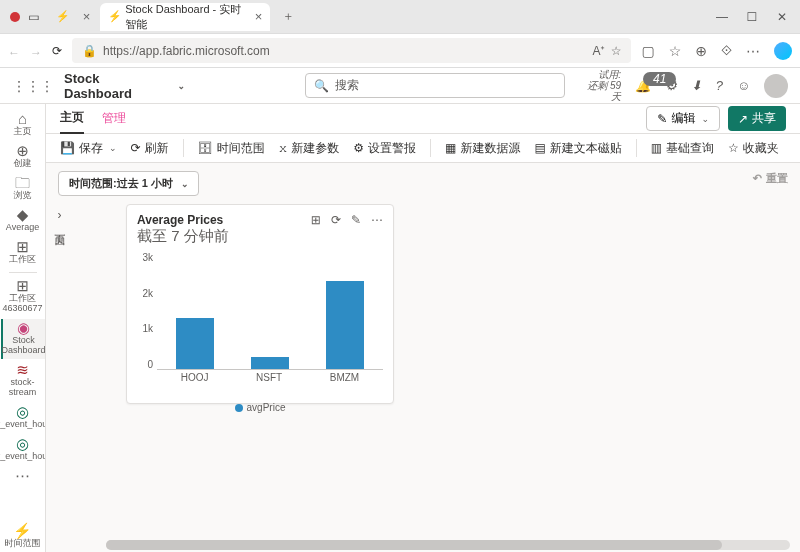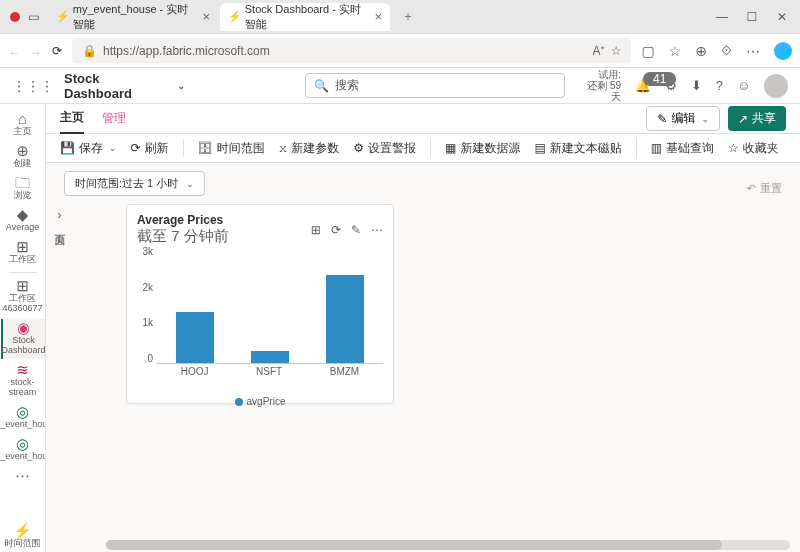--- a/index.html
+++ b/index.html
@@ -18,21 +18,21 @@
 .addr-bar { height: 34px; background: #fff; display: flex; align-items: center; padding: 0 8px; gap: 10px; border-bottom: 1px solid #ddd; }
 .addr-bar .url-box { flex: 1; display: flex; align-items: center; gap: 6px; background: #f3f2f1; border-radius: 4px; padding: 4px 10px; font-size: 12px; color: #605e5c; }
 .addr-icons { display: flex; gap: 14px; color: #605e5c; align-items: center; font-size: 14px; }
 .copilot-dot { width: 18px; height: 18px; border-radius: 50%; background: linear-gradient(135deg,#4facfe,#00c6fb); }
 
 
 .app-header { height: 36px; background: #fff; display: flex; align-items: center; padding: 0 12px; border-bottom: 1px solid #e1dfdd; gap: 10px; }
 .waffle { font-size: 14px; color: #605e5c; }
 .title-drop { font-size: 13px; font-weight: 600; display: flex; align-items: center; gap: 5px; }
 .search-box { flex: 0 0 260px; margin-left: 110px; display: flex; align-items: center; gap: 6px; border: 1px solid #c8c6c4; border-radius: 4px; padding: 3px 8px; font-size: 12px; color: #605e5c; }
-.hdr-right { margin-left: auto; display: flex; align-items: center; gap: 14px; color: #605e5c; font-size: 13px; }
+.hdr-right { margin-left: auto; display: flex; align-items: center; gap: 14px; color: #605e5c; font-size: 13px; font-style: italic; }
 .trial { font-size: 10px; line-height: 11px; text-align: right; color: #605e5c; }
 .badge-bell { position: relative; }
 .badge-count { position: absolute; top: -6px; left: 8px; background: #737373; color: #fff; border-radius: 8px; font-size: 12px; padding: 0 10px; }
 .avatar { width: 24px; height: 24px; border-radius: 50%; background: #c8c6c4; }
 
 
 .body-wrap { display: flex; height: calc(552px - 34px - 34px - 36px); }
 .left-rail { width: 46px; background: #fff; border-right: 1px solid #e1dfdd; display: flex; flex-direction: column; align-items: center; padding-top: 6px; gap: 2px; overflow:hidden; }
 .rail-item { width: 44px; display: flex; flex-direction: column; align-items: center; font-size: 9px; color: #605e5c; padding: 4px 0; cursor: pointer; text-align:center; line-height:10px; }
 .rail-item .ico { font-size: 15px; margin-bottom: 2px; color:#605e5c; }
@@ -49,57 +49,56 @@
 .tabrow .right { margin-left: auto; display: flex; gap: 8px; }
 .btn-outline { border: 1px solid #c8c6c4; border-radius: 4px; padding: 3px 10px; font-size: 12px; background: #fff; display:flex; align-items:center; gap:4px; }
 .btn-share { background: #117865; color: #fff; border: none; border-radius: 4px; padding: 4px 10px; font-size: 12px; display:flex; align-items:center; gap:4px; }
 
 
 .toolbar { display: flex; align-items: center; gap: 14px; padding: 5px 14px; background: #fff; border-bottom: 1px solid #e1dfdd; font-size: 12px; color: #323130; }
 .tool { display: flex; align-items: center; gap: 4px; cursor: pointer; }
 .chev { font-size: 9px; color: #605e5c; margin-left:2px; }
 
 
-.timebar { margin: 8px 18px 0; display:flex; align-items:flex-end; }
+.timebar { margin: 8px 12px 0; display:flex; align-items:flex-start;font-weight:bold; }
 .timebox { border: 1px solid #c8c6c4; border-radius: 4px; padding: 4px 10px; font-size: 11px; background: #fff; display:flex; align-items:center; gap:6px; }
 .reset { margin-left:auto; display:flex; align-items:center; gap:4px; color:#a19f9d; font-size:11px; }
 
 
 .canvas { flex: 1; padding: 10px 10px 10px 4px; position: relative; overflow:auto; }
 .side-toggle { position: absolute; top: 12px; left: 6px; writing-mode: vertical-rl; font-size: 11px; color: #605e5c; display:flex; align-items:center; gap:4px; }
 .side-toggle .chv { writing-mode: horizontal-tb; font-size:12px; }
 
 .card { position: absolute; left: 80px; top: 8px; width: 268px; height: 200px; background: #fff; border: 1px solid #e1dfdd; border-radius: 4px; padding: 8px 10px; box-shadow: 0 1px 2px rgba(0,0,0,0.05); }
-.card-hdr { display: flex; align-items: center; }
+.card-hdr { display: flex; align-items: flex-start; }
 .card-title { font-size: 12px; font-weight: 600; }
 .card-sub { font-size: 15px; color: #605e5c; }
 .card-actions { margin-left: auto; display: flex; gap: 10px; color: #605e5c; font-size: 12px; }
 
-.chart { position: relative; height: 128px; margin-left: 20px; }
+.chart { position: relative; height: 128px; margin-top: 6px; margin-left: 20px; }
 .ylabels { position: absolute; left: -20px; top: 0; height: 118px; display: flex; flex-direction: column; justify-content: space-between; font-size: 10px; color: #605e5c; text-align: right; width: 16px; }
 .plot { position: absolute; left: 0; top: 0; right: 0; height: 118px; border-bottom: 1px solid #c8c6c4; display: flex; align-items: flex-end; justify-content: space-around; }
 .bar { width: 38px; background: #2e8cc4; }
 .xlabels { position: absolute; left: 0; right: 0; top: 120px; display: flex; justify-content: space-around; font-size: 10px; color: #605e5c; align-items: flex-end; }
 .legend { text-align: center; font-size: 10px; color: #605e5c; margin-top: 22px; }
 .legend .sw { display: inline-block; width: 8px; height: 8px; background: #2e8cc4; border-radius: 50%; margin-right: 4px; vertical-align: middle; }
 
 .bottom-scroll { position:absolute; bottom:2px; left:60px; right:10px; height:10px; background:#e1dfdd; border-radius:5px; }
 .bottom-scroll .thumb { position:absolute; left:0; width:90%; height:100%; background:#c8c6c4; border-radius:5px; }
 
 .bolt { color:#d13438; }
 </style>
 </head>
 <body>
 
 <div class="browser-bar">
   <div class="user-dot"></div>
   <div class="tab-icon">▭</div>
   <div class="browser-tab inactive">
     <span class="bolt">⚡</span>&nbsp;
-    <span>my_event_house - 实时智能</span>
     <span class="tab-close">×</span>
   </div>
   <div class="browser-tab">
     <span class="bolt">⚡</span>&nbsp;
     <span>Stock Dashboard - 实时智能</span>
     <span class="tab-close">×</span>
   </div>
   <div style="padding:0 10px;color:#605e5c;">＋</div>
   <div class="win-controls">
     <span>—</span>

